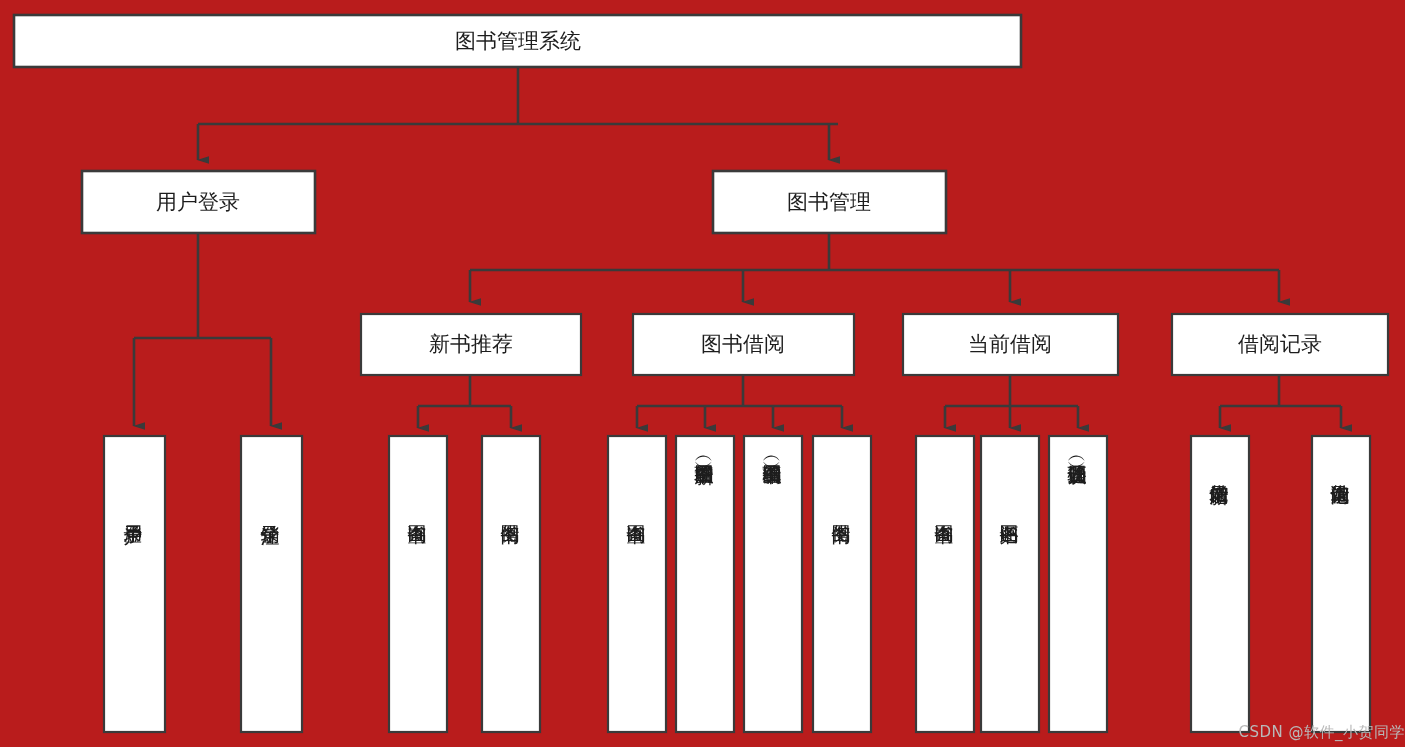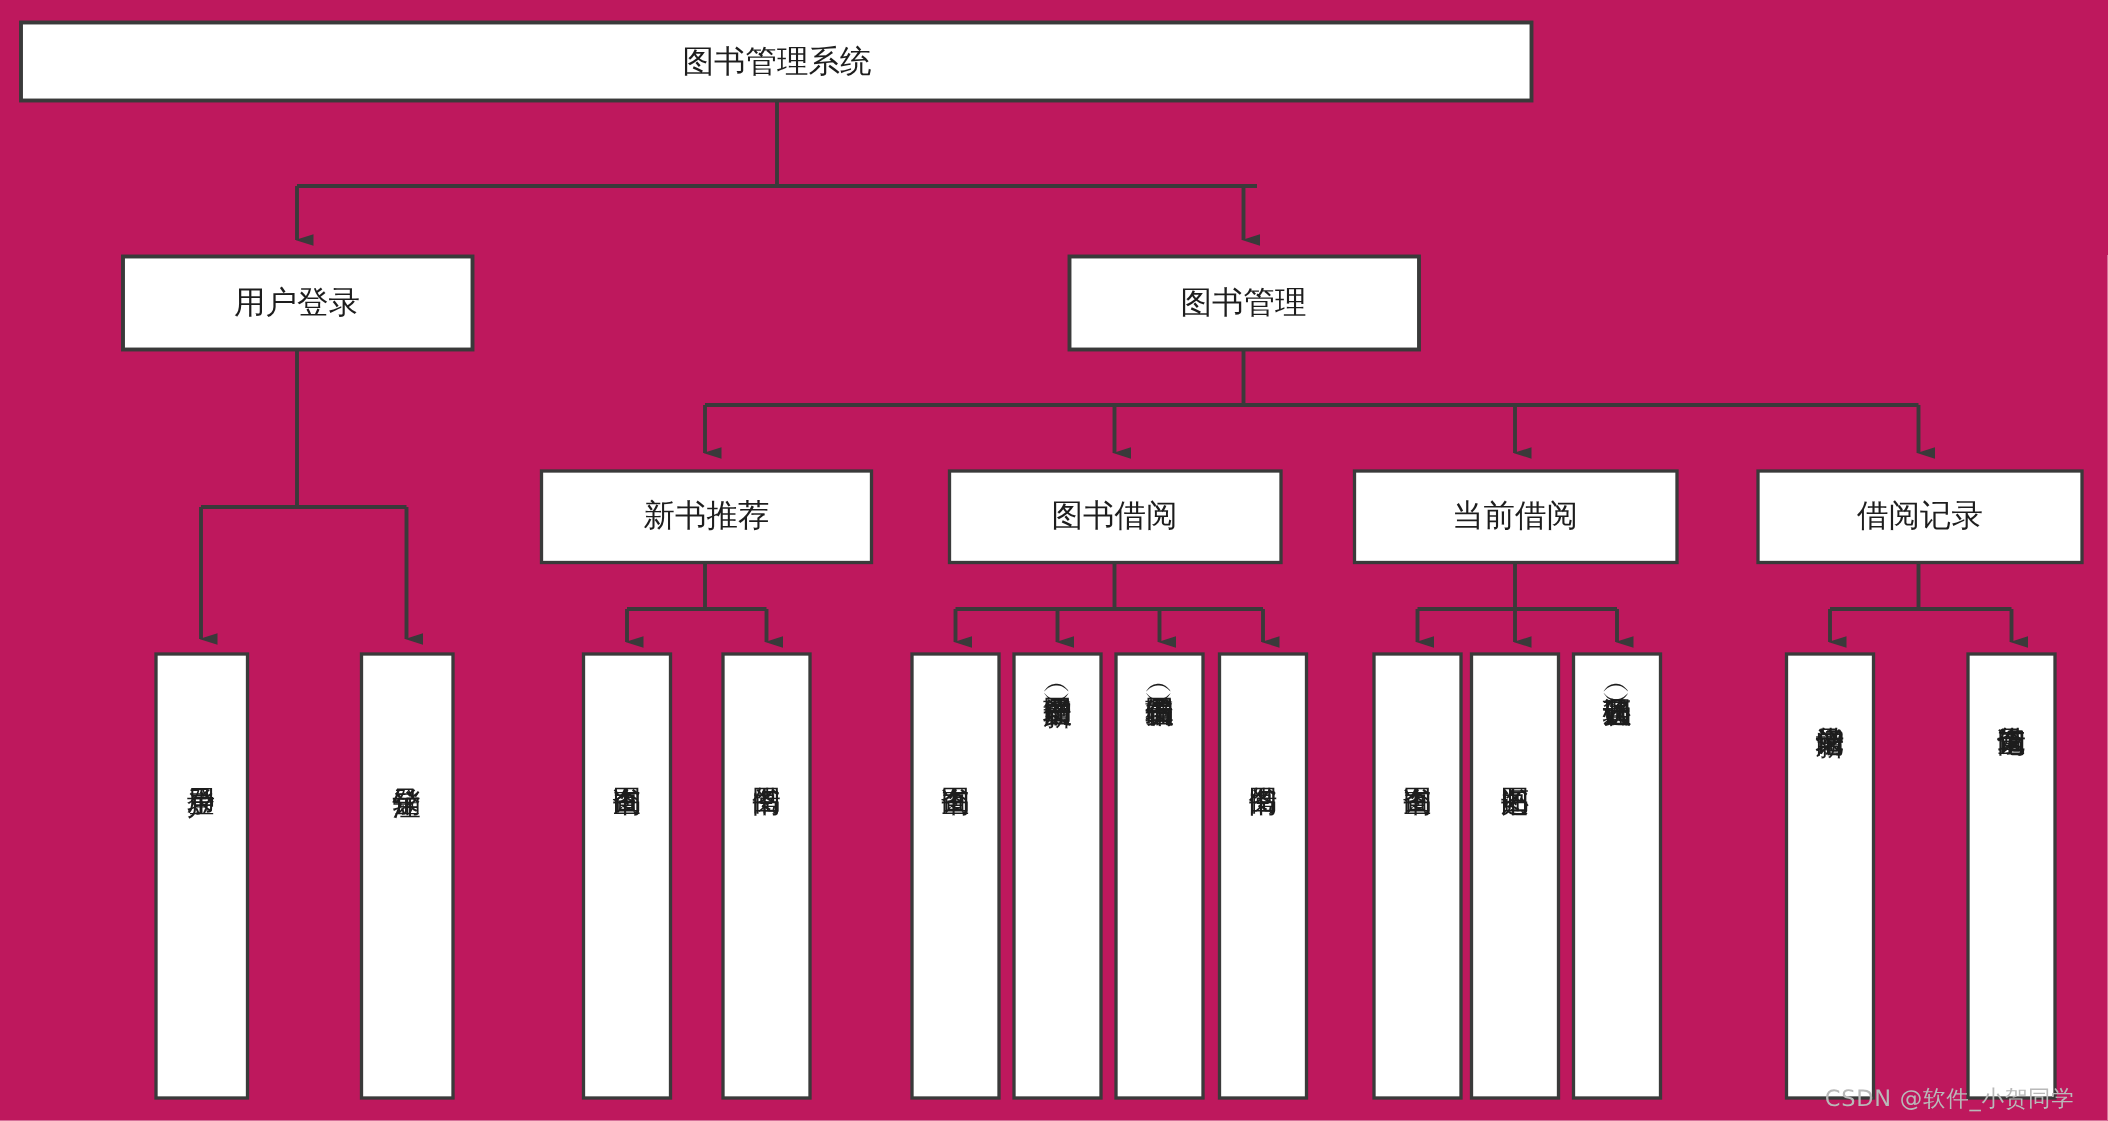--- a/index.html
+++ b/index.html
@@ -1,21 +1,21 @@
 <!DOCTYPE html>
 <html lang="zh"><head>
 <meta charset="utf-8">
 <title>图书管理系统 功能结构图</title>
 <style>
   html,body{margin:0;padding:0;background:#ffffff;}
   body{
     font-family:"DejaVu Sans","Liberation Sans",sans-serif;
     width:1405px;height:747px;overflow:hidden;position:relative;
   }
-  #diagram-root{position:relative;width:1405px;height:747px;background:#be185d;}
+  #diagram-root{position:relative;width:1405px;height:747px;background:#b91c1c;}
   svg#diagram-svg{position:absolute;left:0;top:0;width:1405px;height:747px;display:block;}
   .node-rect{fill:#ffffff;stroke:#3a3a3a;stroke-width:2.6;}
   .node-rect.thin{stroke-width:2.2;}
   .edge{stroke:#3a3a3a;stroke-width:2.6;fill:none;stroke-linecap:butt;}
   .arrow-head{fill:#3a3a3a;stroke:none;}
   .node-label{
     fill:#1d1d1d;
     font-family:"DejaVu Sans","Liberation Sans",sans-serif;
     font-size:21px;
     text-anchor:middle;
@@ -25,21 +25,21 @@
   .node-label.vertical{
     font-size:19px;
     writing-mode:vertical-rl;
     text-orientation:upright;
     glyph-orientation-vertical:0;
     text-anchor:start;
     dominant-baseline:central;
   }
   .watermark{
     position:absolute;
-    right:22px;bottom:5px;
+    right:0;bottom:5px;
     color:#b9b9b9;
     font-size:15px;
     font-family:"DejaVu Sans","Liberation Sans",sans-serif;
     letter-spacing:.5px;
     user-select:none;
     white-space:nowrap;
   }
 </style>
 </head>
 <body>

